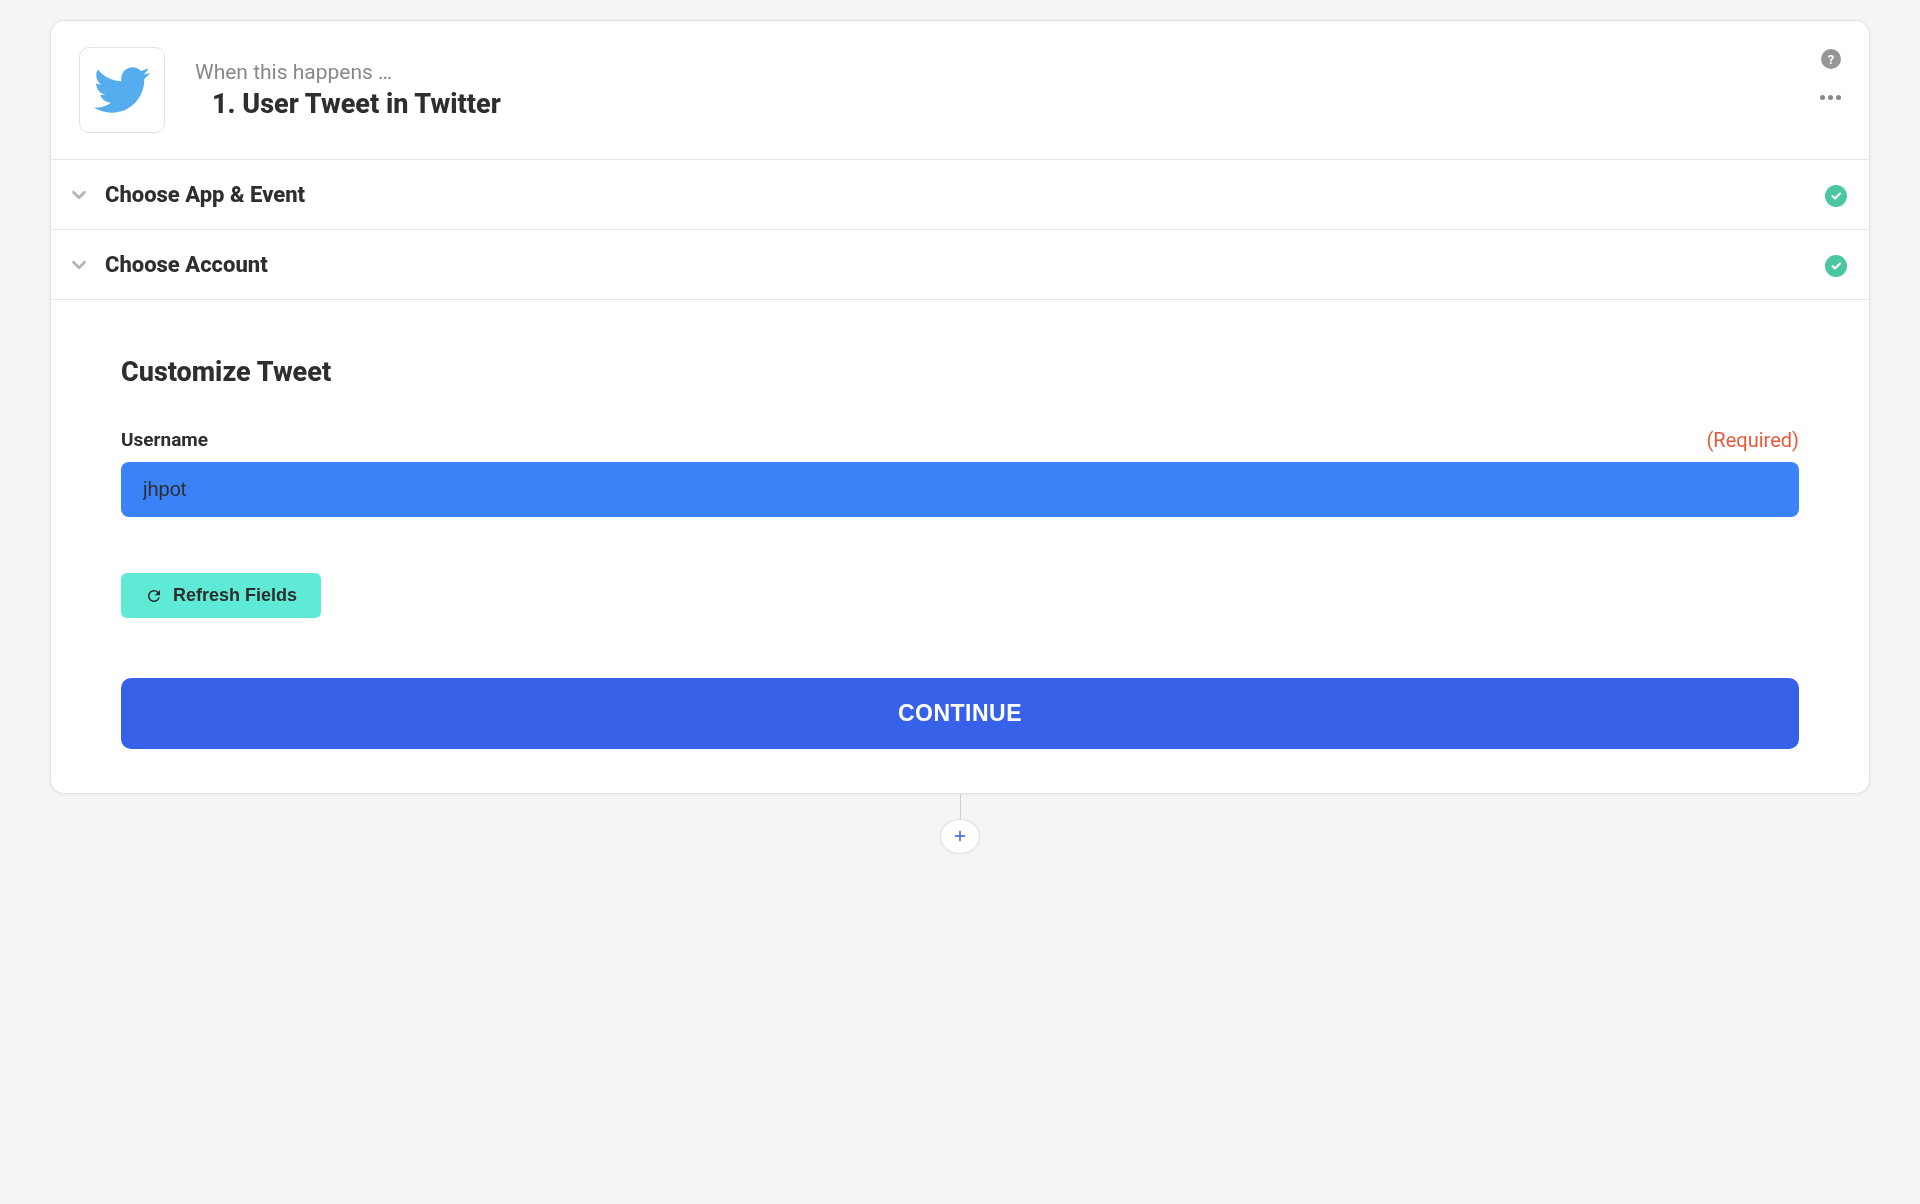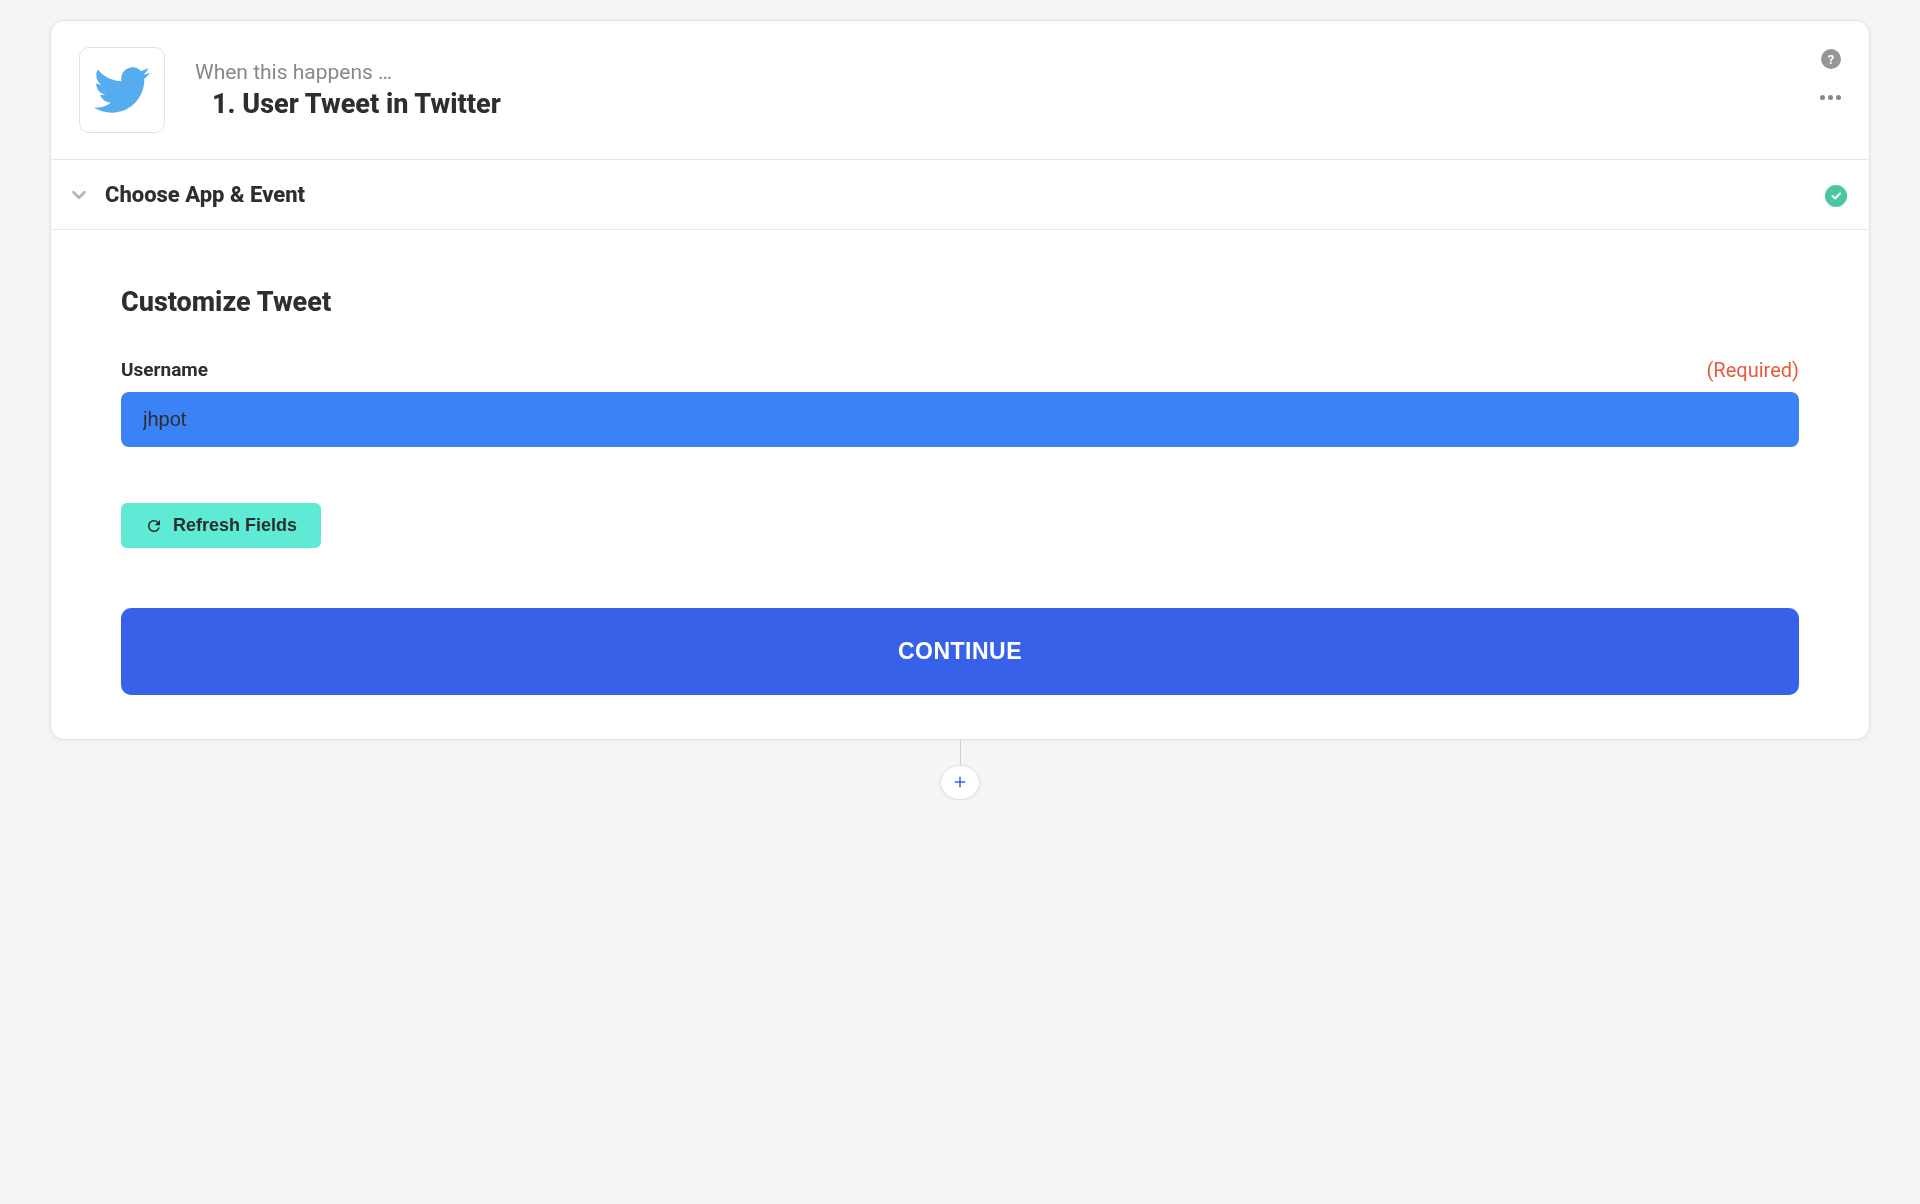--- a/index.html
+++ b/index.html
@@ -165,21 +165,21 @@
       color: #2d2e2e;
       cursor: pointer;
       margin-top: 56px;
     }
     .continue-btn {
       width: 100%;
       background: #3761e8;
       color: #fff;
       border: none;
       border-radius: 10px;
-      padding: 30px;
+      padding: 22px;
       font-size: 23px;
       font-weight: 800;
       letter-spacing: 0.5px;
       cursor: pointer;
       margin-top: 60px;
     }
     .plus-connector {
       position: relative;
       display: flex;
       flex-direction: column;
@@ -236,20 +236,33 @@
         </svg>
     </div>
     <span class="section-label">Choose App &amp; Event</span>
     <div class="check-badge">
       <svg width="12" height="12" viewBox="0 0 24 24">
           <path fill="none" stroke="#fff" stroke-width="4" stroke-linecap="round" stroke-linejoin="round" d="M5 12l5 5L20 7"></path>
         </svg>
     </div>
   </div>
 
+  <div class="section-row">
+    <div class="chevron">
+      <svg width="22" height="22" viewBox="0 0 24 24">
+          <path fill="none" stroke="#b5b5b5" stroke-width="3" stroke-linecap="round" stroke-linejoin="round" d="M6 9l6 6 6-6"></path>
+        </svg>
+    </div>
+    <span class="section-label">Choose Account</span>
+    <div class="check-badge">
+      <svg width="12" height="12" viewBox="0 0 24 24">
+          <path fill="none" stroke="#fff" stroke-width="4" stroke-linecap="round" stroke-linejoin="round" d="M5 12l5 5L20 7"></path>
+        </svg>
+    </div>
+  </div>
 
   <div class="body">
     <div class="body-title">Customize Tweet</div>
 
     <div class="field-header">
       <span class="field-label">Username</span>
       <span class="required">(Required)</span>
     </div>
     <input class="input" type="text" value="jhpot" style="">
 

